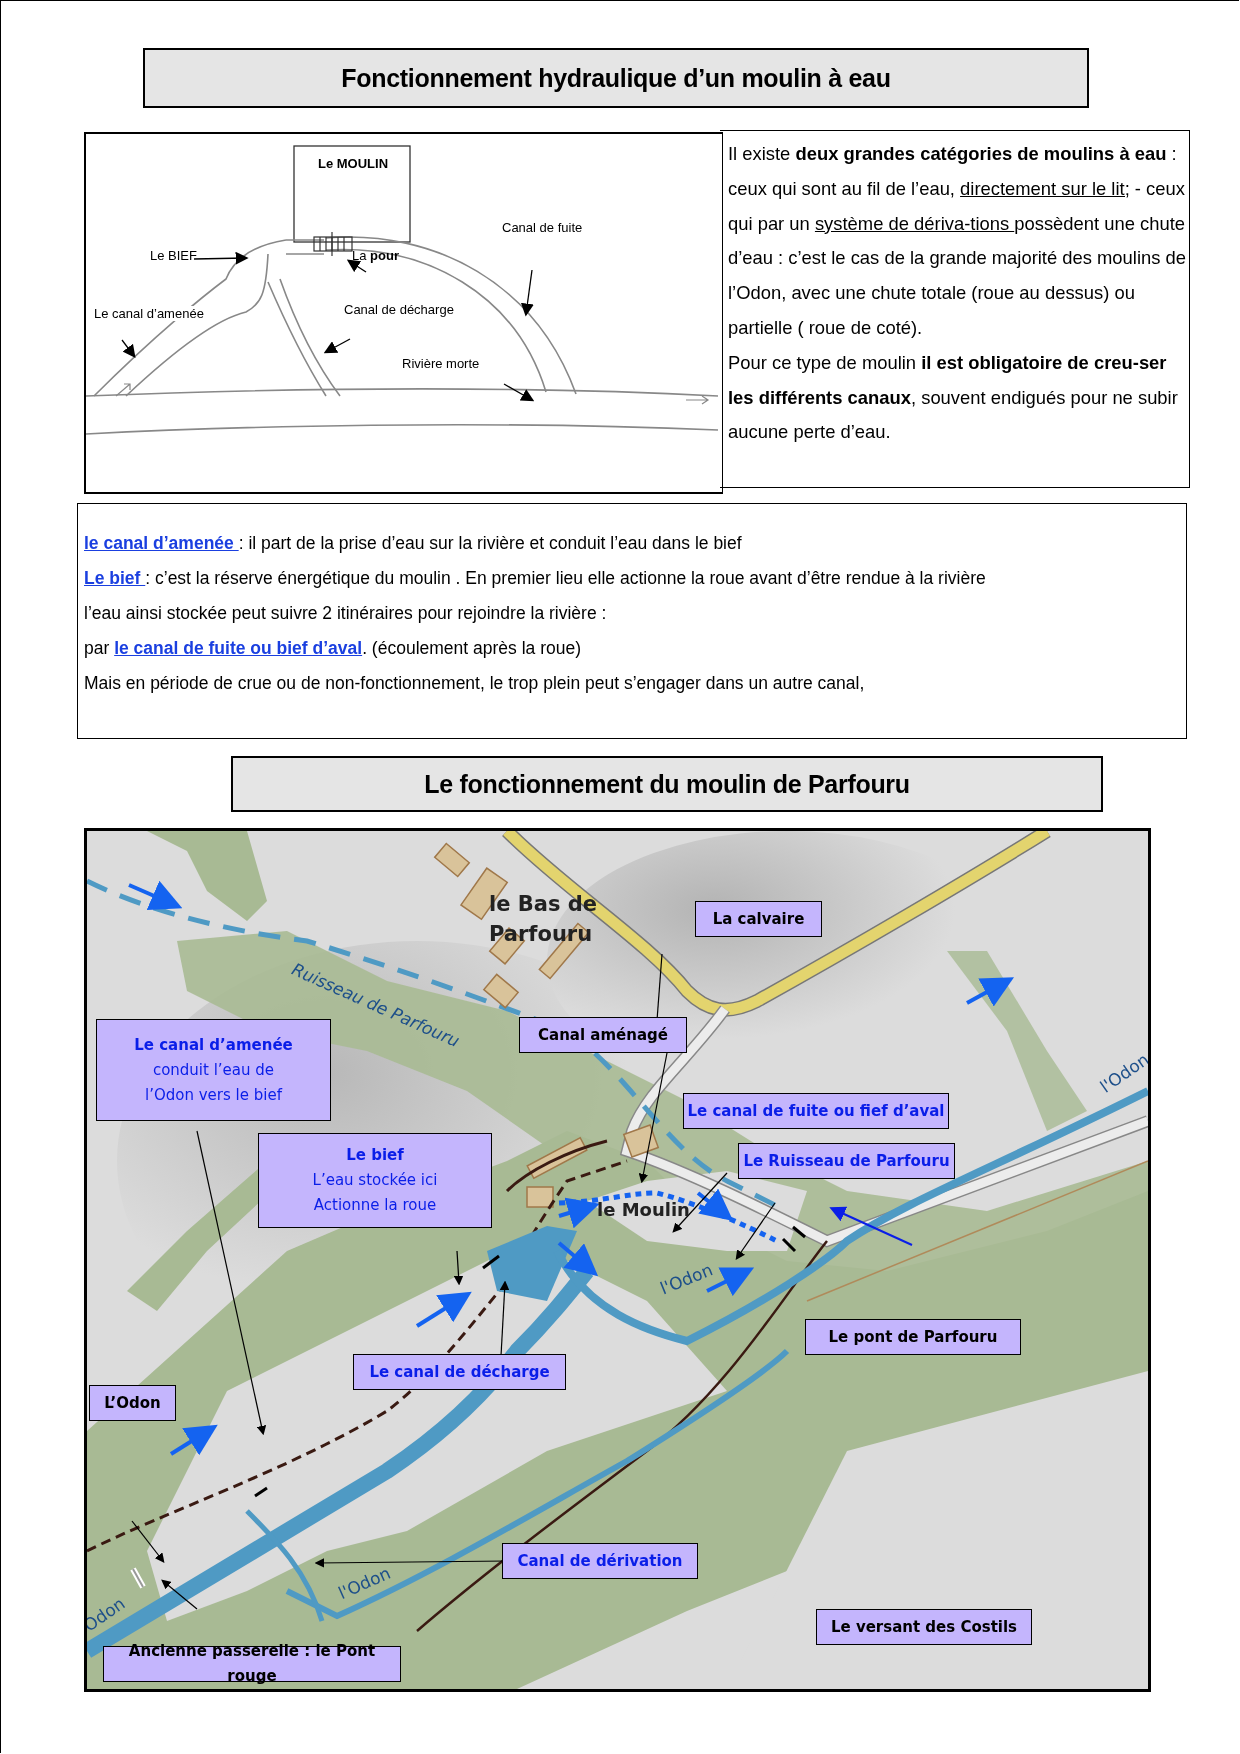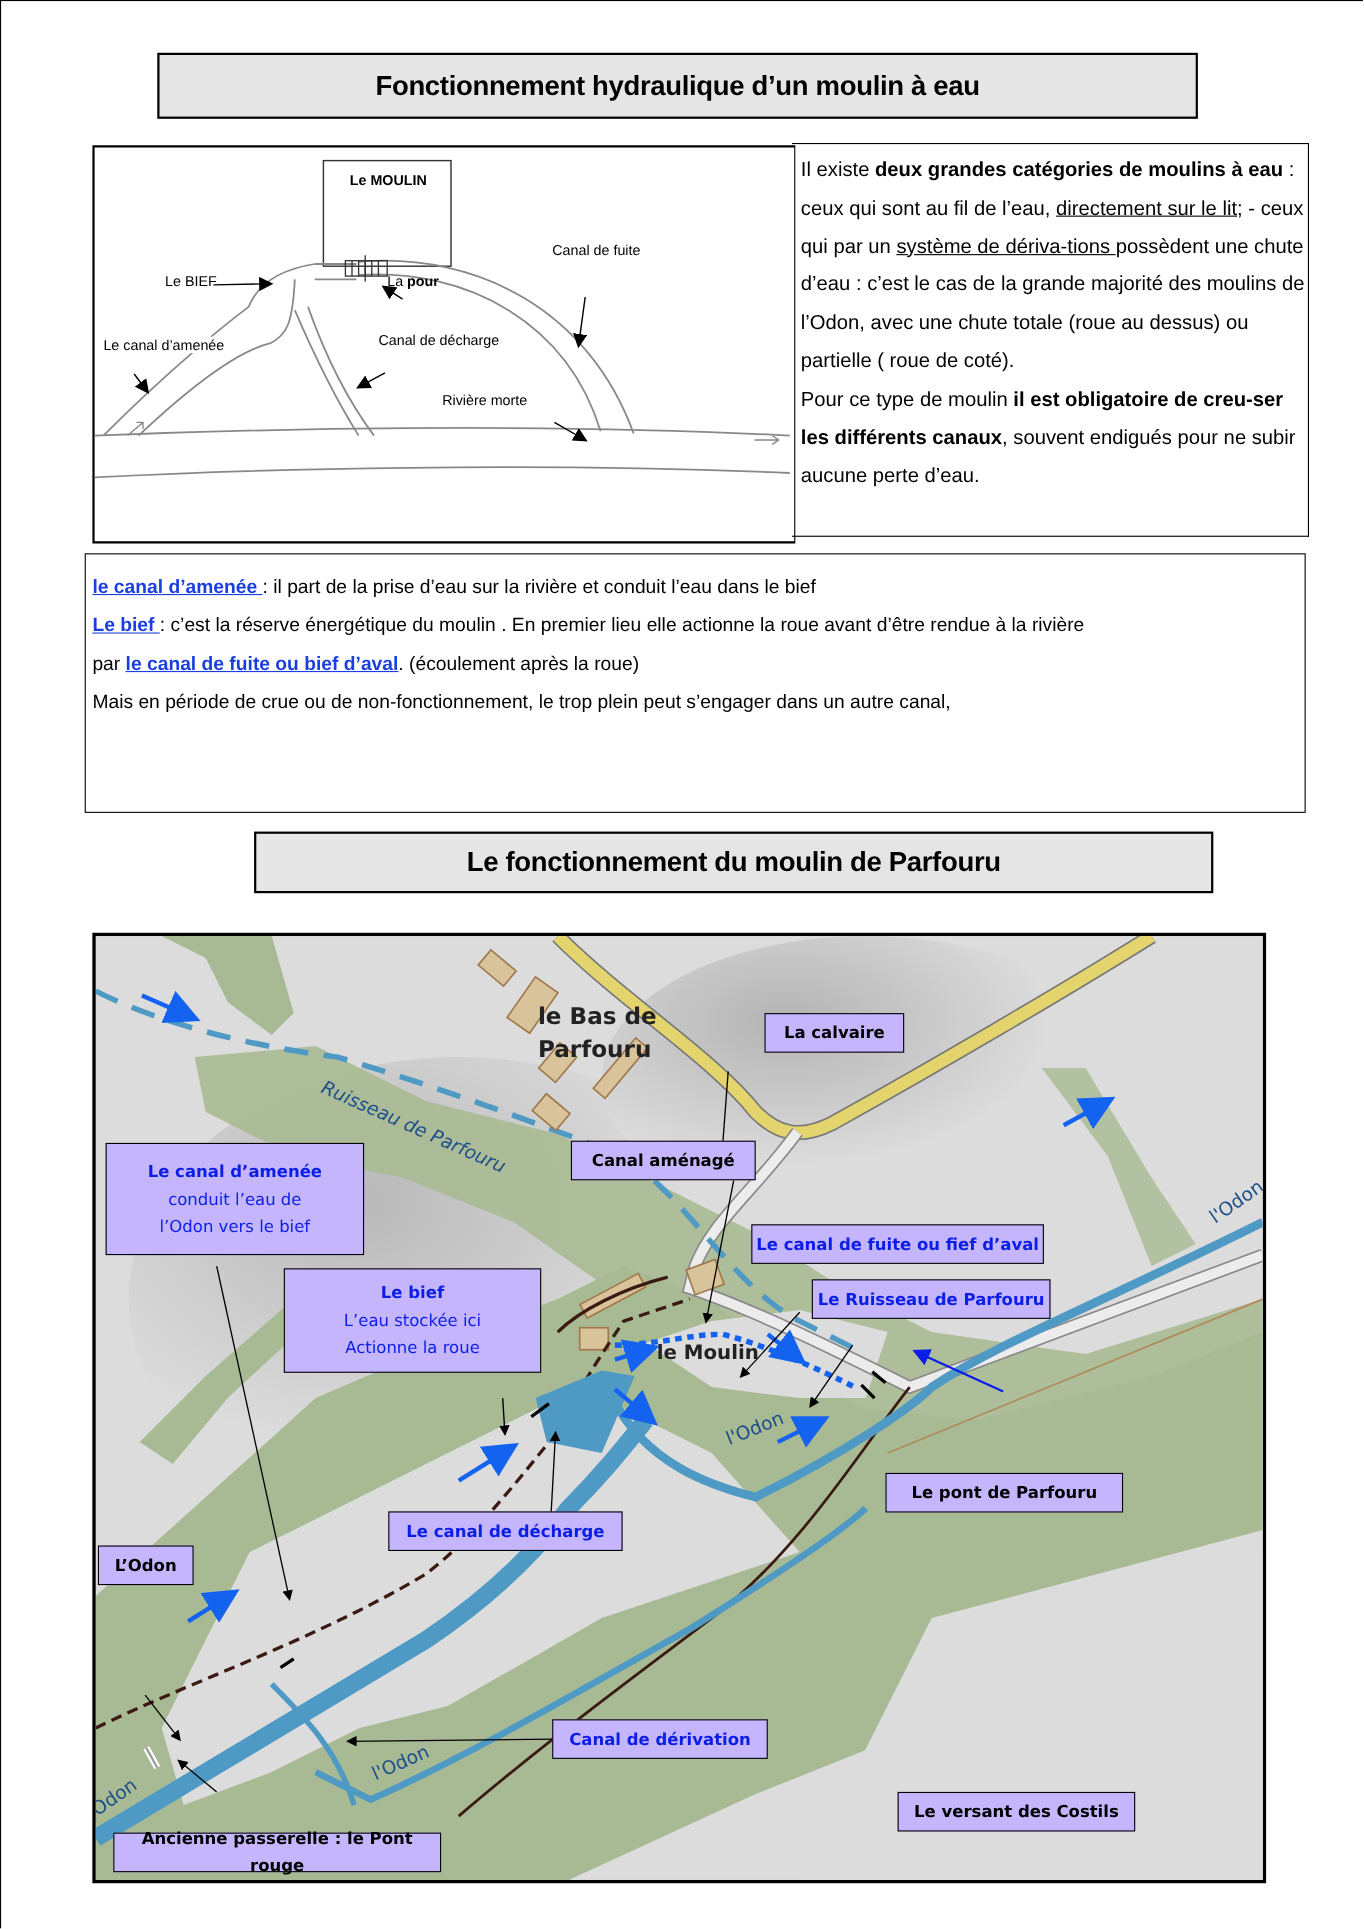--- a/index.html
+++ b/index.html
@@ -5,23 +5,23 @@
   html,body{margin:0;padding:0;background:#fff;}
   body{width:1240px;height:1754px;position:relative;overflow:hidden;font-family:"Liberation Sans",sans-serif;color:#000;}
   .page-border{position:absolute;left:0;top:0;width:1238px;height:1752px;border-left:1px solid #000;border-top:1px solid #000;}
   .title-box{position:absolute;border:2px solid #000;background:#e5e5e5;display:flex;align-items:center;justify-content:center;font-family:"Liberation Sans",sans-serif;font-weight:bold;font-size:25px;letter-spacing:-0.3px;}
   .t1{left:143px;top:48px;width:942px;height:56px;}
   .t2{left:183px;top:756px;width:868px;height:52px;margin-left:48px;}
   .schema{position:absolute;left:84px;top:132px;width:636px;height:358px;border:2px solid #000;border-right:1px solid #000;background:#fff;}
   .schema svg{position:absolute;left:0;top:0;}
   .intro{position:absolute;left:720px;top:130px;width:470px;height:358px;border:1px solid #000;border-left:none;box-sizing:border-box;padding:6px 0 0 8px;font-size:18.4px;line-height:34.8px;}
   .intro u{text-decoration:underline;}
-  .defs{position:absolute;left:77px;top:503px;width:1110px;height:236px;border:1px solid #000;box-sizing:border-box;padding:12px 0 0 6px;font-size:17.5px;line-height:35px;font-family:"Liberation Sans",sans-serif;}
+  .defs{position:absolute;left:77px;top:503px;width:1110px;height:236px;border:1px solid #000;box-sizing:border-box;padding:22px 0 0 6px;font-size:17.5px;line-height:35px;font-family:"Liberation Sans",sans-serif;}
   .defs .term{color:#1a3fe0;font-weight:bold;text-decoration:underline;text-decoration-color:#1a3fe0;}
-  .map{position:absolute;left:84px;top:828px;width:1061px;height:858px;border:3px solid #000;background:#dcdcdc;overflow:hidden;margin-top:20px;}
+  .map{position:absolute;left:84px;top:828px;width:1061px;height:858px;border:3px solid #000;background:#dcdcdc;overflow:hidden;}
   .map svg{position:absolute;left:0;top:0;}
   .lbl{position:absolute;background:#c4b5fd;border:1.5px solid #000;box-sizing:border-box;text-align:center;font-family:"DejaVu Sans",sans-serif;font-size:15px;font-weight:bold;display:flex;flex-direction:column;align-items:center;justify-content:center;line-height:25px;}
   .lbl.blue{color:#0a1ee8;}
   .lbl .sub{font-weight:normal;}
   .maptext{position:absolute;font-family:"DejaVu Sans",sans-serif;}
 </style>
 </head>
 <body>
 
 <div class="page-border"></div>
@@ -91,20 +91,21 @@
 </div>
 
 <div class="intro">
   <span>Il existe </span><b>deux grandes catégories de moulins à eau</b><span>  :   ceux qui sont au fil de l’eau, </span><u>directement sur le lit;</u><span> - ceux qui par un </span><u>système de dériva-tions </u><span>possèdent une chute d’eau : c’est le cas de la grande majorité des moulins de l’Odon, avec une chute totale (roue au dessus) ou partielle ( roue de coté).</span><br>
   <span>Pour ce type de moulin </span><b>il est obligatoire de creu-ser les différents canaux</b><span>, souvent endigués pour ne subir aucune perte d’eau.</span>
 </div>
 
 <div class="defs">
   <div><span class="term">le canal d’amenée </span><span>: il part de la prise d’eau sur la rivière et conduit l’eau dans le bief</span></div>
   <div><span class="term">Le bief </span><span>: c’est la réserve énergétique du moulin . En premier lieu elle actionne la roue avant d’être rendue à la rivière</span></div>
+  <div><span>l’eau ainsi stockée peut suivre 2 itinéraires pour rejoindre la rivière :</span></div>
   <div><span> par </span><span class="term">le canal de fuite ou bief d’aval</span><span>.  (écoulement après la roue)</span></div>
   <div><span>Mais en période de crue ou de non-fonctionnement, le trop plein peut s’engager dans un autre canal,</span></div>
 </div>
 
 <div class="title-box t2">
     <span>Le fonctionnement du moulin de Parfouru</span>
   </div>
 
 <div class="map">
   <svg width="1061" height="858" viewBox="0 0 1061 858">

